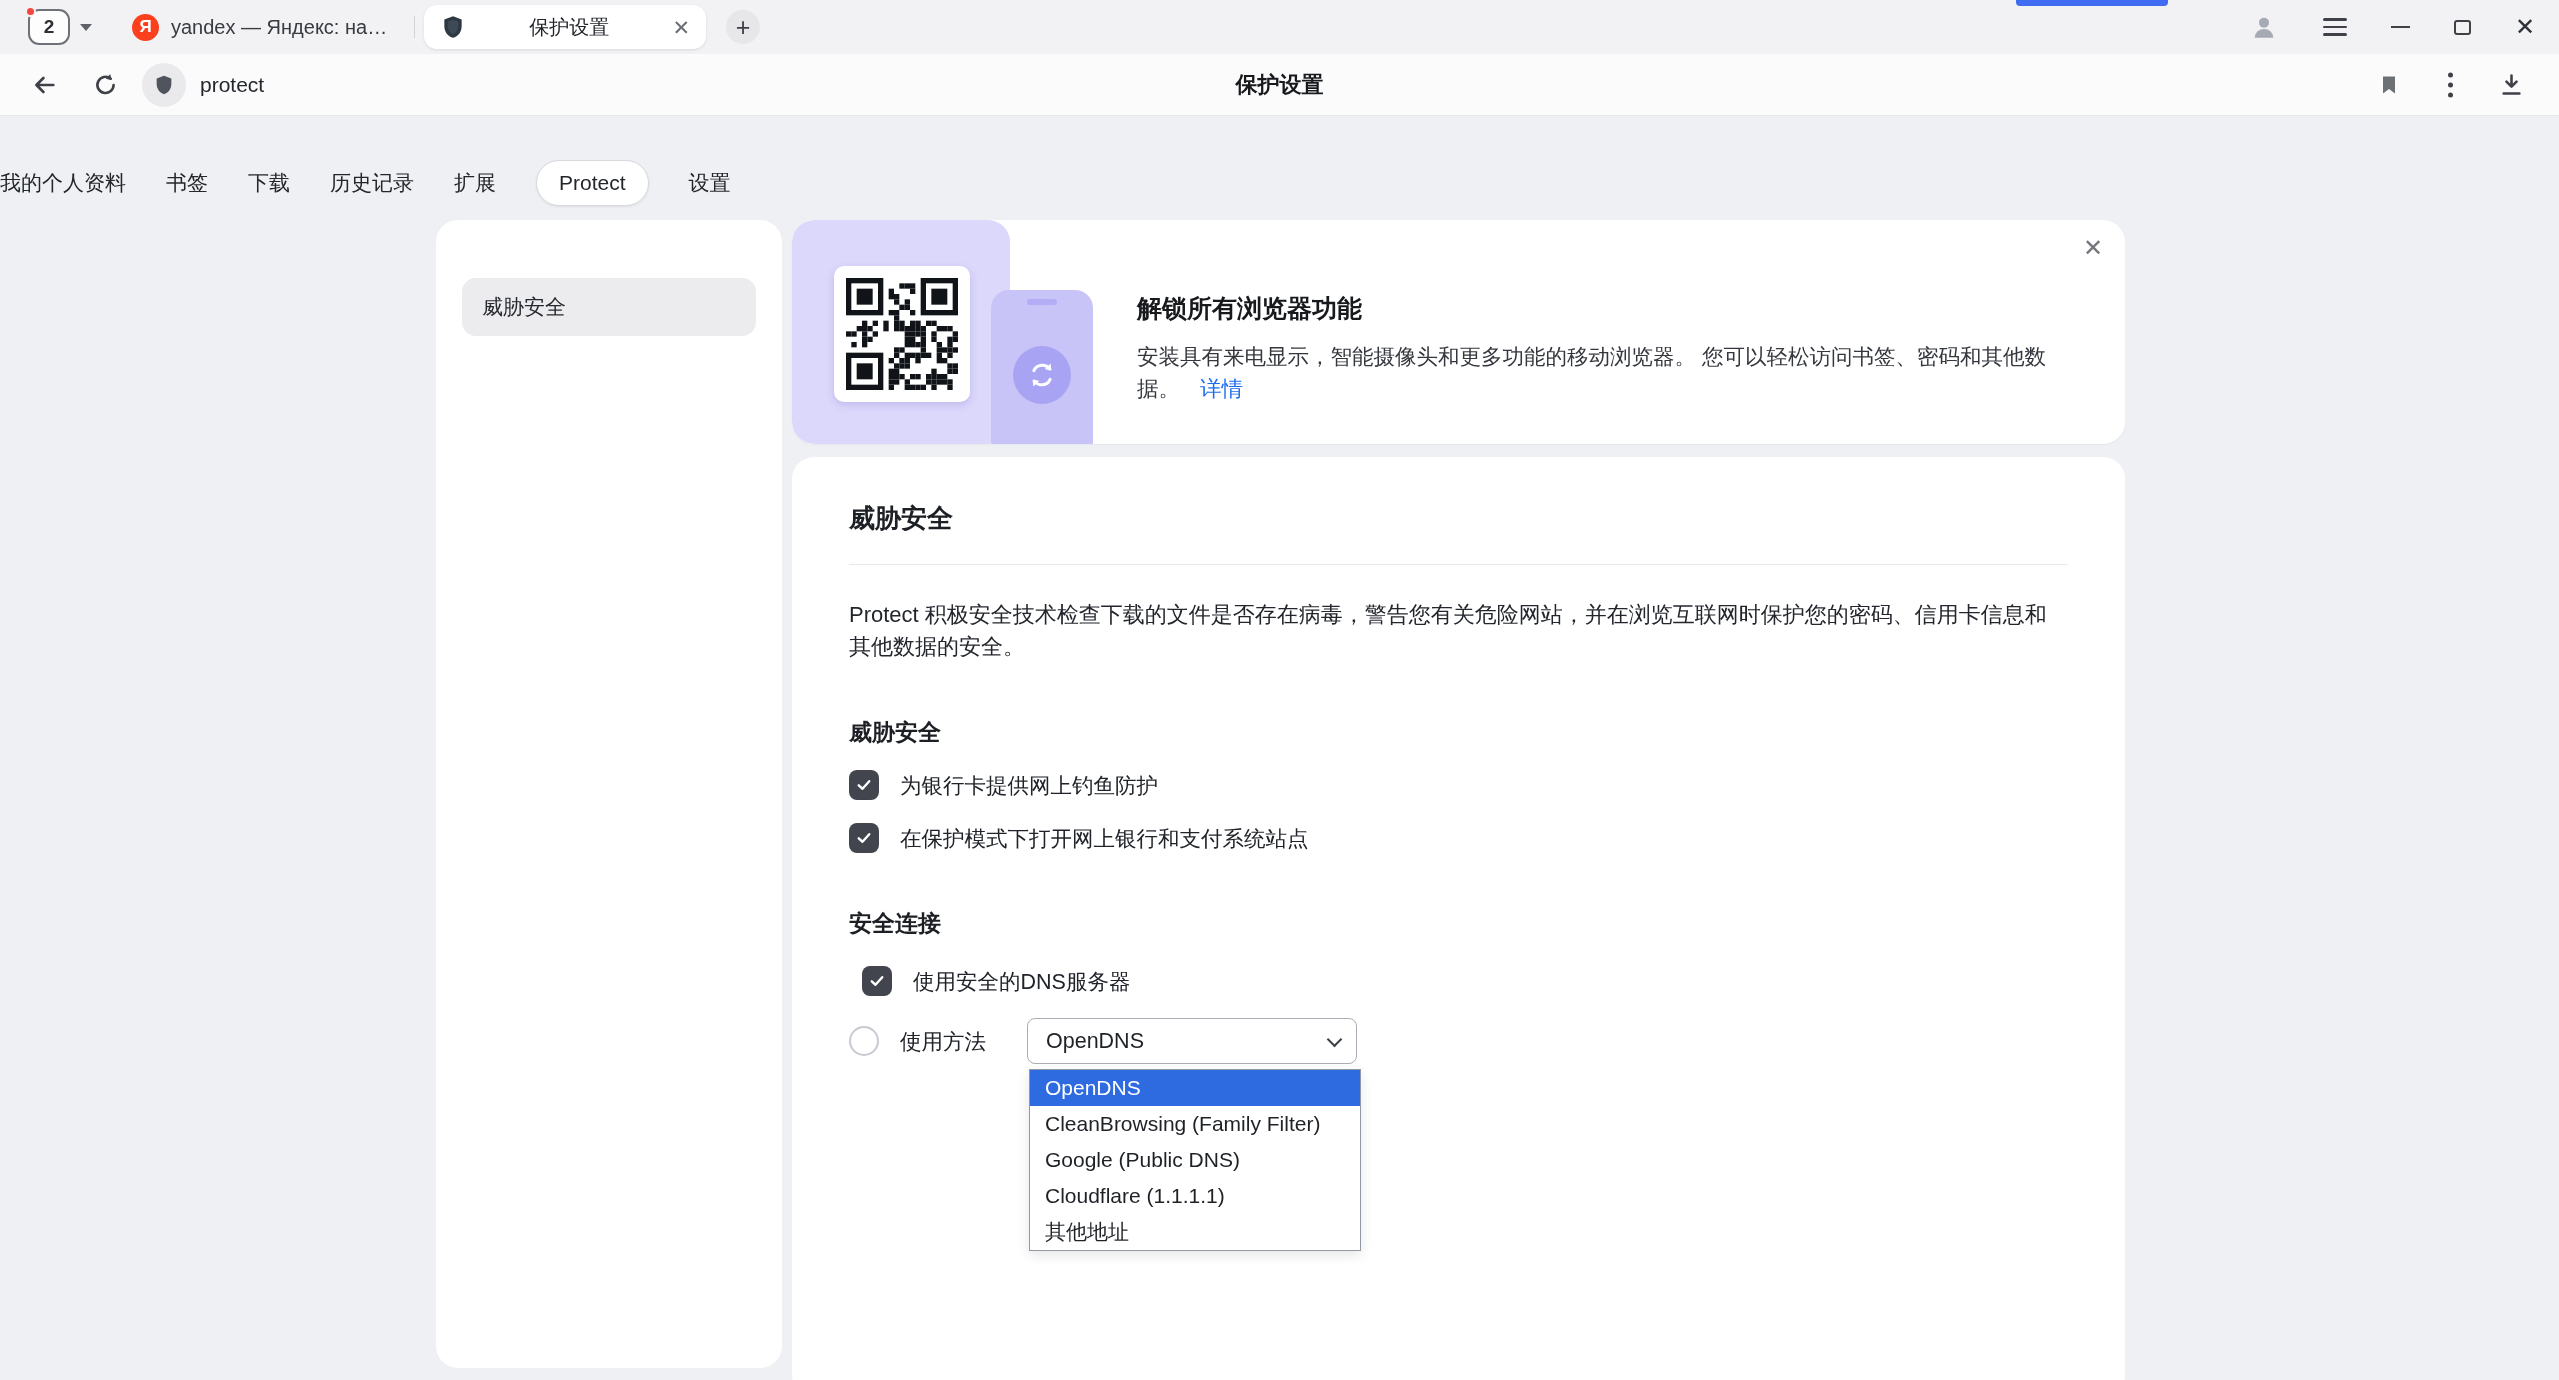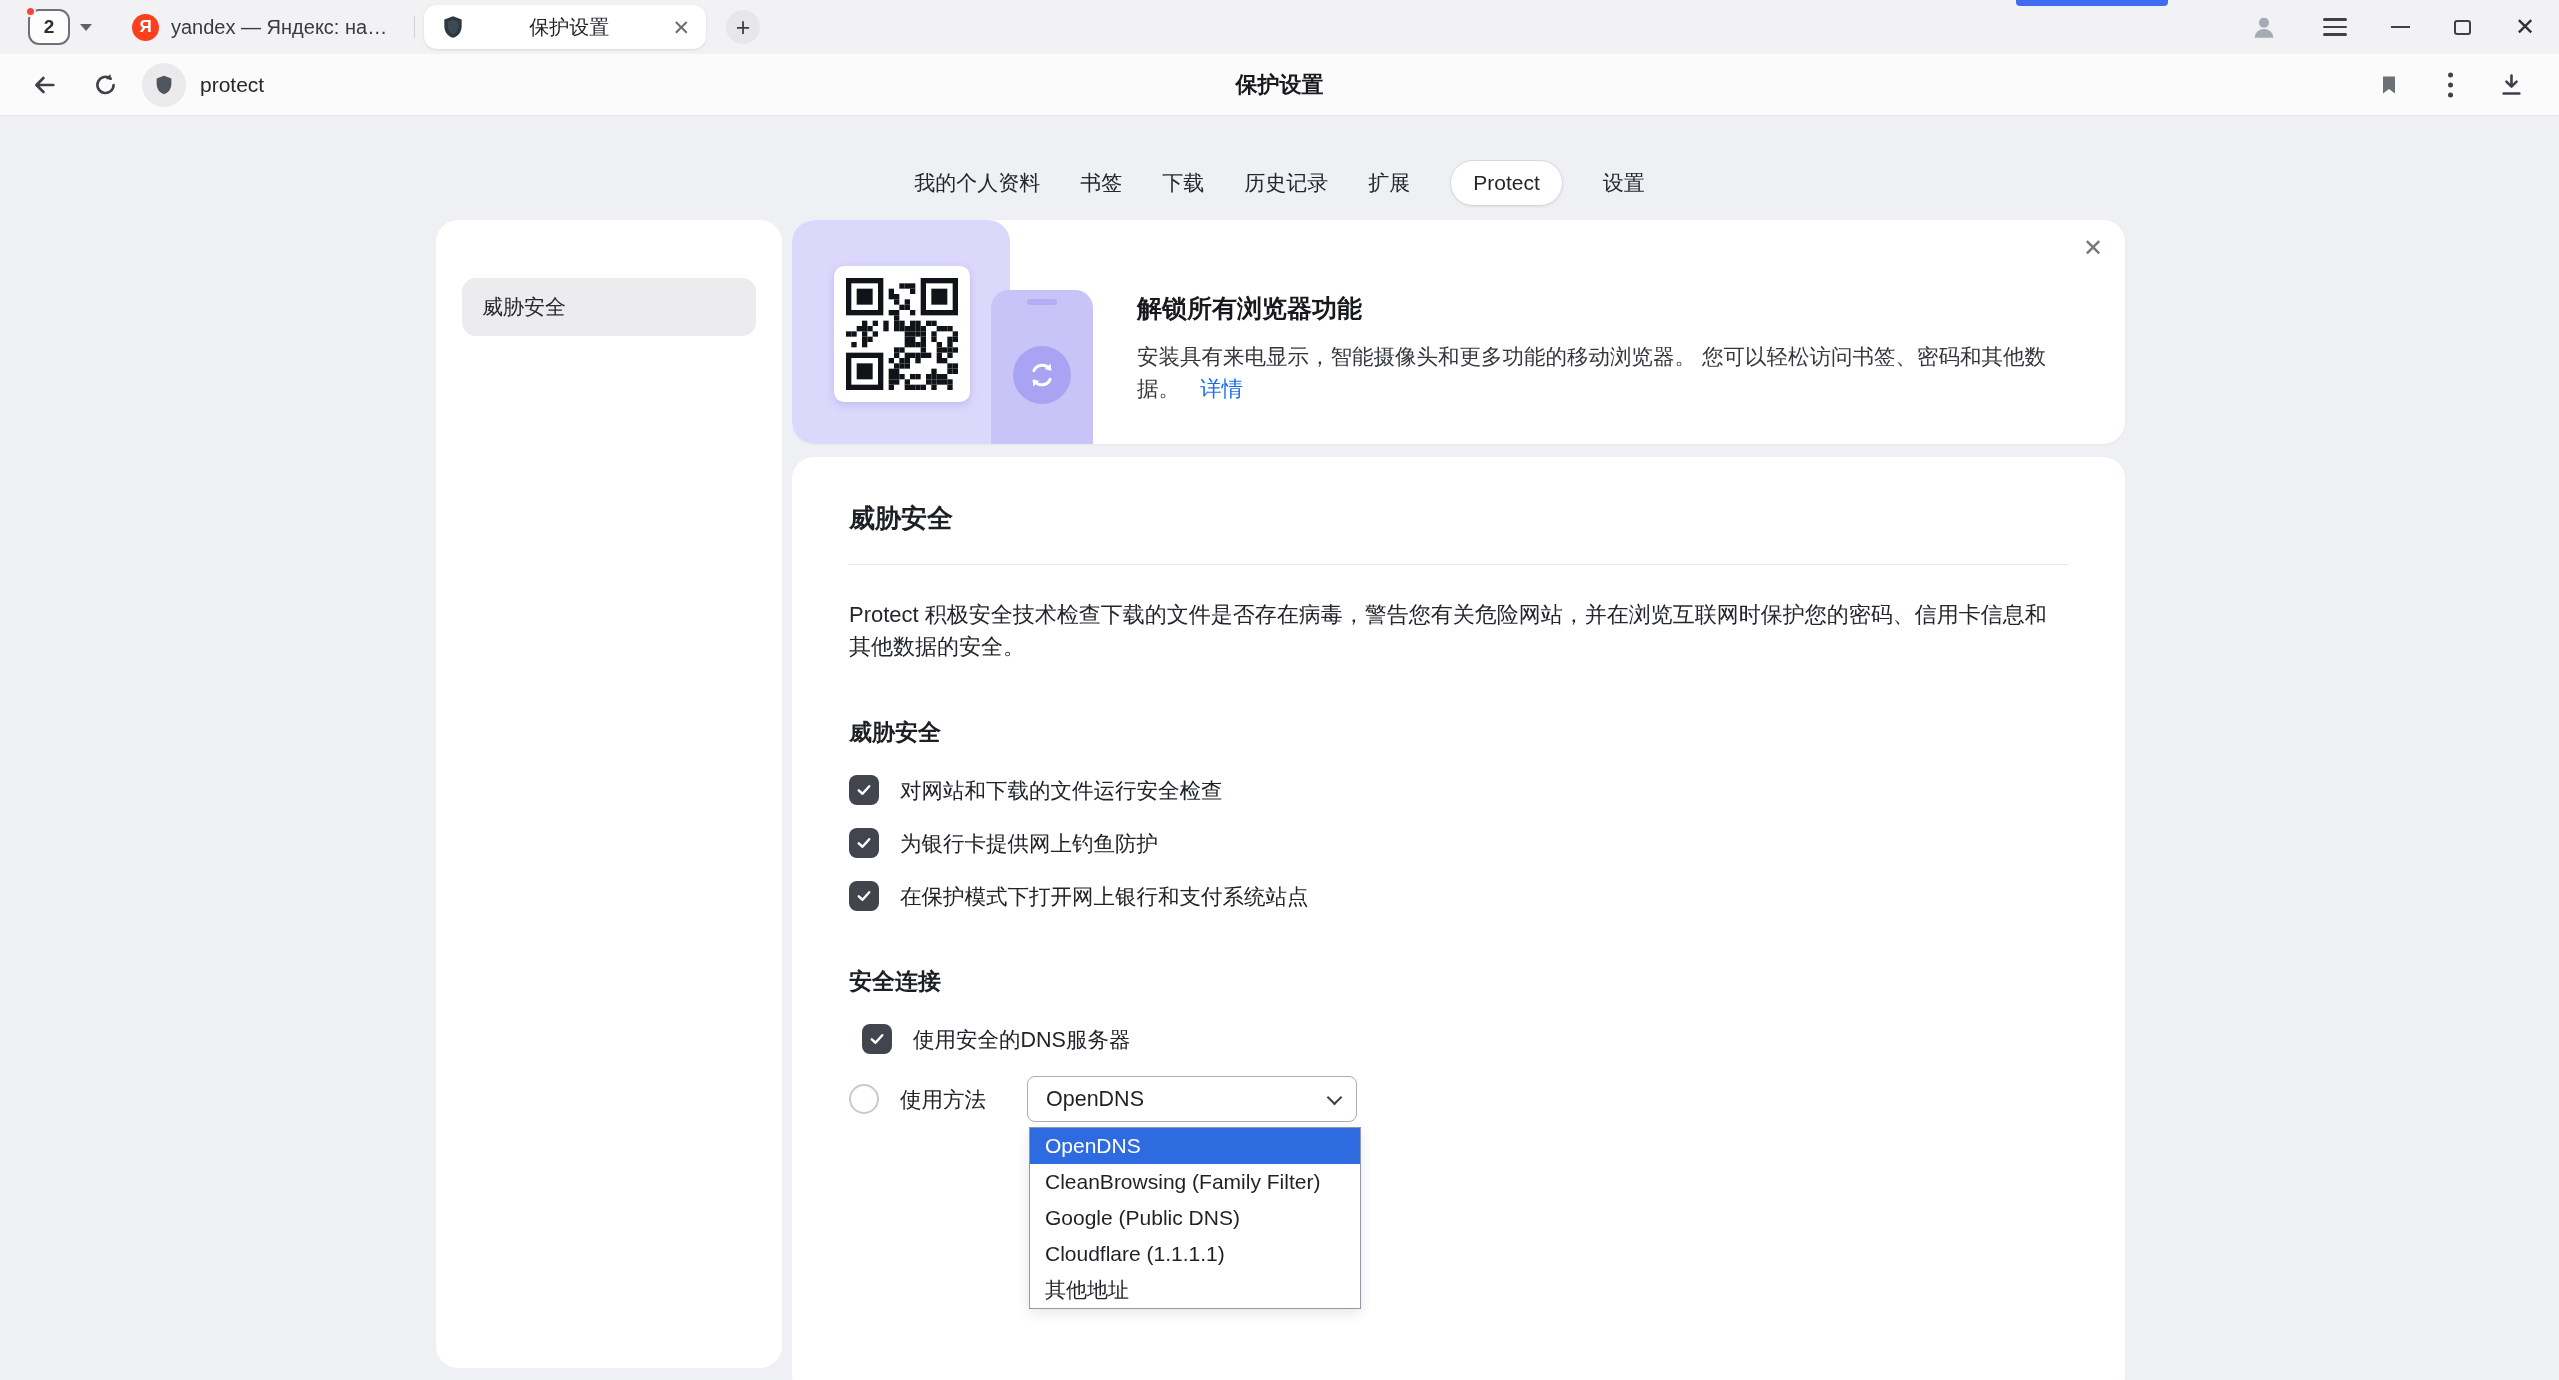--- a/index.html
+++ b/index.html
@@ -32,21 +32,21 @@
   
   .toolbar { position:absolute; top:54px; left:0; right:0; height:62px; background:#fbfbfc; border-bottom:1px solid #e4e5e8; }
   .tool-ic { position:absolute; top:50%; transform:translateY(-50%); display:flex; align-items:center; justify-content:center; }
   .addr-badge { left:142px; width:44px; height:44px; border-radius:50%; background:#eaeaed; }
   .addr-text { position:absolute; left:200px; top:50%; transform:translateY(-50%); font-size:21px; color:#24272c; }
   .page-title { position:absolute; left:50%; top:50%; transform:translate(-50%,-50%); font-size:22px; font-weight:600; color:#17191d; }
   .kebab { display:flex; flex-direction:column; gap:5px; }
   .kebab i { width:5px; height:5px; border-radius:50%; background:#3e4248; display:block; }
 
   
-  .navrow { position:absolute; top:158px; left:0; right:0; height:50px; display:flex; justify-content:center; align-items:center; gap:40px; font-size:21px; color:#23262b; }
+  .navrow { position:absolute; top:158px; left:0; right:0; height:50px; display:flex; justify-content:flex-start; align-items:center; gap:40px; font-size:21px; color:#23262b; }
   .nav-item { cursor:default; }
   .nav-item.active { background:#fff; border:1px solid #d8d9dd; border-radius:999px; padding:10px 22px; box-shadow:0 1px 3px rgba(0,0,0,.07); }
 
   
   .sidebar-card { position:absolute; left:436px; top:220px; width:346px; height:1148px; background:#fff; border-radius:22px; padding:26px; }
   .search-input { width:100%; height:56px; background:#ededf0; border:none; border-radius:14px; padding:0 20px; font-size:21px; color:#2a2d33; outline:none; font-family:inherit; }
   .search-input::placeholder { color:#9b9ea6; }
   .sidebar-item { margin-top:32px; height:58px; background:#ececef; border-radius:14px; display:flex; align-items:center; padding:0 20px; font-size:21px; color:#26292f; }
 
   
@@ -329,28 +329,20 @@
     </div>
   </div>
 
   <div class="main-card">
     <div class="main-title">威胁安全</div>
     <div class="divider"></div>
     <div class="desc">Protect 积极安全技术检查下载的文件是否存在病毒，警告您有关危险网站，并在浏览互联网时保护您的密码、信用卡信息和其他数据的安全。</div>
 
     <div class="section-h">威胁安全</div>
 
-    <div class="opt-row" style="margin-top:26px;">
-      <span class="checkbox">
-          <svg width="18" height="18" viewBox="0 0 24 24">
-            <path d="M5 12.5 L10 17 L19 7" stroke="#fff" stroke-width="3.2" fill="none" stroke-linecap="round" stroke-linejoin="round"></path>
-          </svg>
-        </span>
-      <span>对网站和下载的文件运行安全检查</span>
-    </div>
     <div class="opt-row">
       <span class="checkbox">
           <svg width="18" height="18" viewBox="0 0 24 24">
             <path d="M5 12.5 L10 17 L19 7" stroke="#fff" stroke-width="3.2" fill="none" stroke-linecap="round" stroke-linejoin="round"></path>
           </svg>
         </span>
       <span>为银行卡提供网上钓鱼防护</span>
     </div>
     <div class="opt-row">
       <span class="checkbox">

